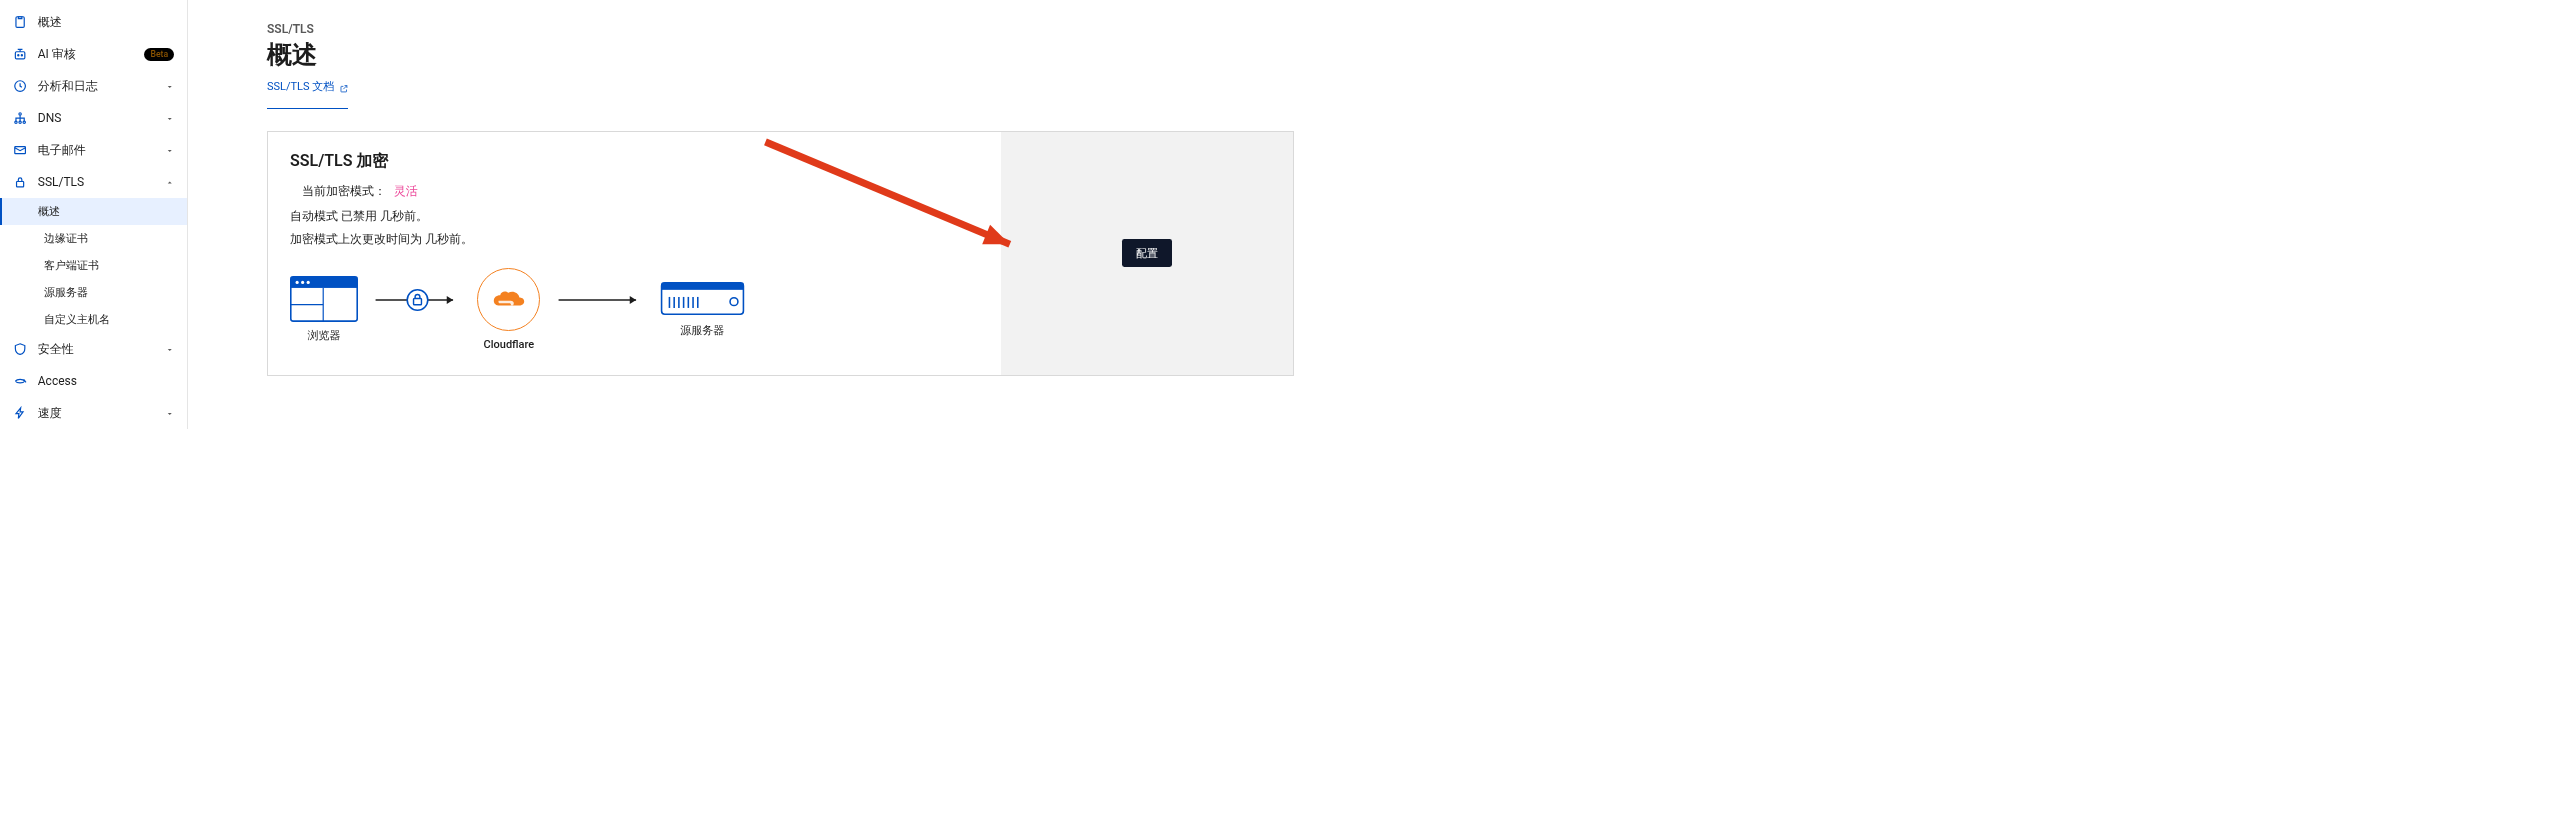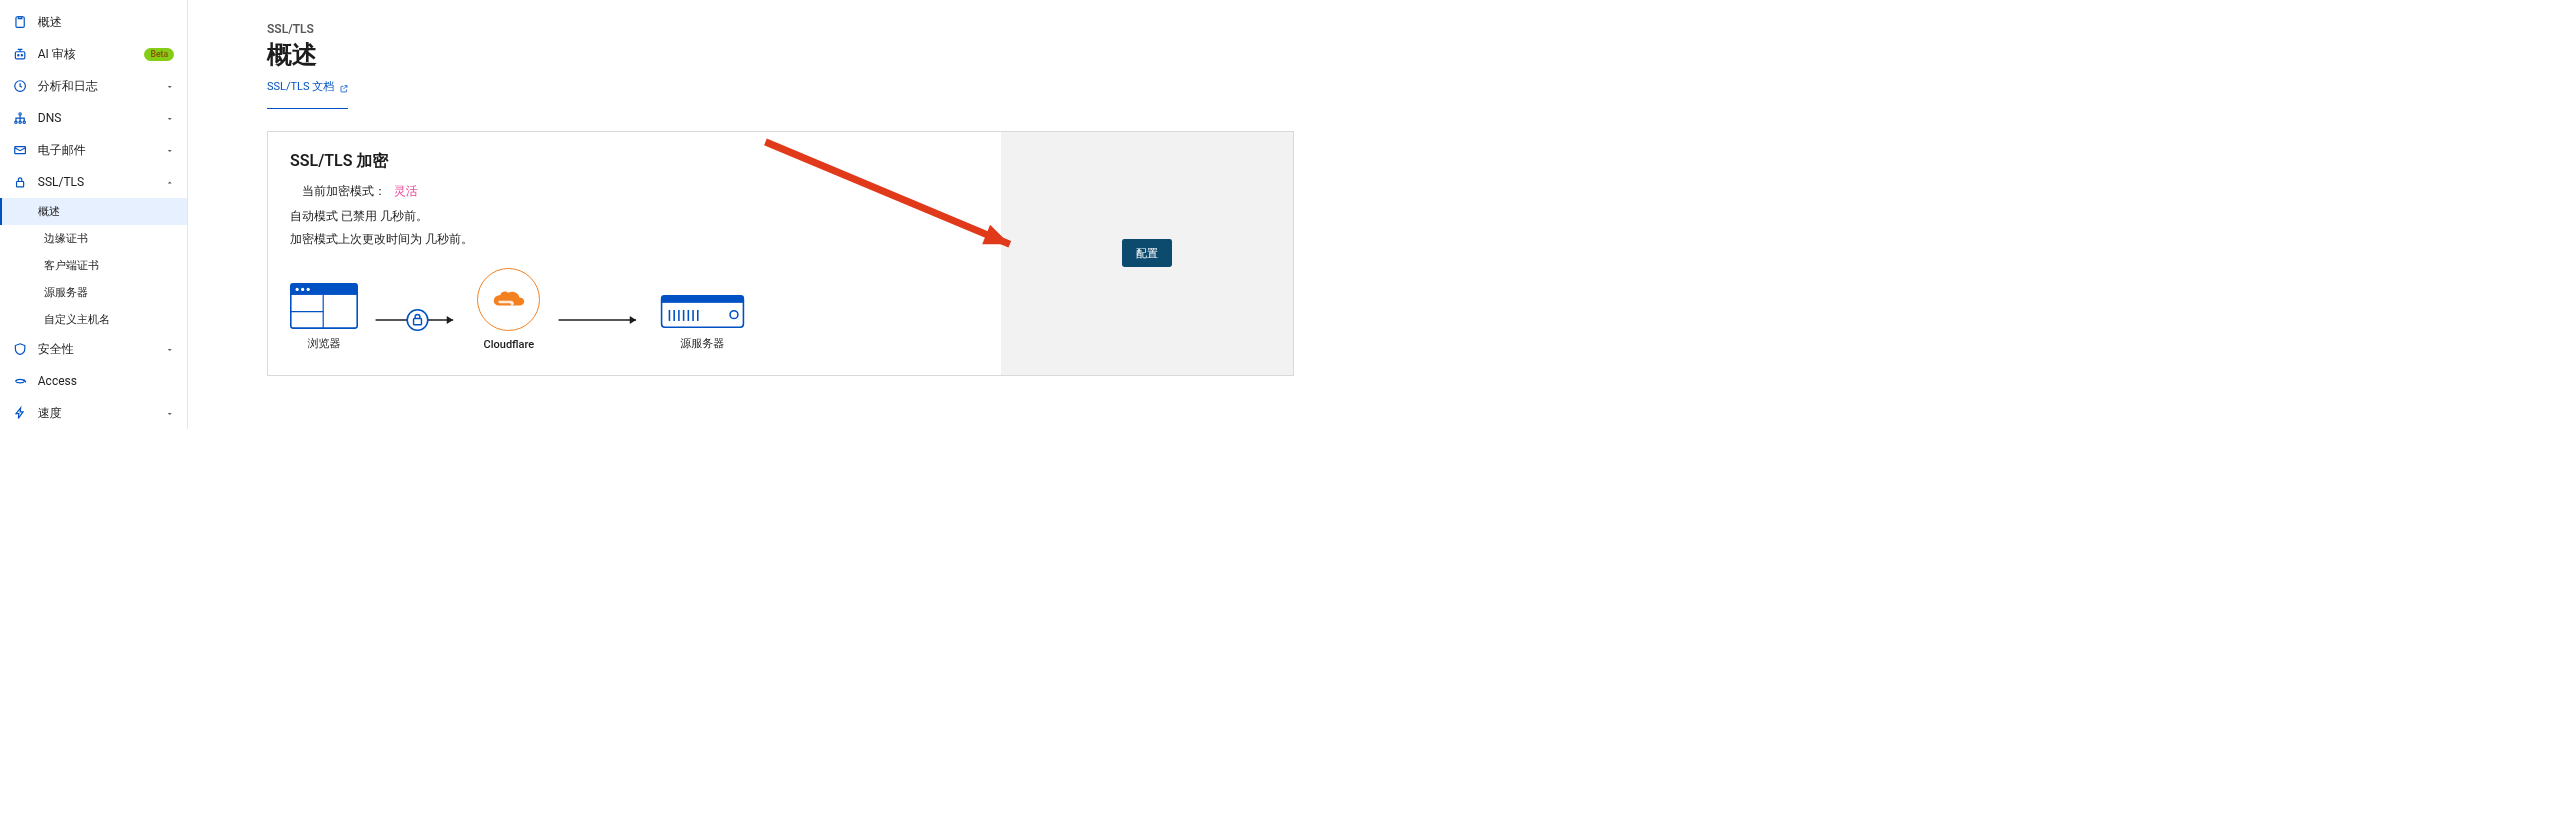--- a/index.html
+++ b/index.html
@@ -4,44 +4,44 @@
 <style>
   * { box-sizing: border-box; margin: 0; padding: 0; }
   body { font-family: -apple-system, BlinkMacSystemFont, "Segoe UI", Roboto, sans-serif; color: #1d1d1d; font-size: 11px; }
   .app { display: flex; min-height: 411px; }
   .sidebar { width: 188px; border-right: 0.8px solid #e5e5e5; padding-top: 6.3px; }
   .nav-item { display: flex; align-items: center; height: 32px; padding: 0 12.6px; cursor: pointer; color: #1d1d1d; }
   .nav-item svg.nav-icon, .nav-item .nav-icon { width: 14.2px; height: 14.2px; flex: 0 0 14.2px; margin-right: 11px; color: #0051c3; }
   .nav-item .label { flex: 1; font-size: 12px; }
   .nav-item .caret { width: 9.5px; height: 9.5px; color: #595959; }
   .nav-item .caret.up { transform: rotate(180deg); }
-  .badge { background: #84cc16; color: #8a5300; font-size: 8.7px; padding: 1.6px 6.3px; border-radius: 8px; margin-left: 6.3px; font-weight: 500; }
+  .badge { background: #000000; color: #8a5300; font-size: 8.7px; padding: 1.6px 6.3px; border-radius: 8px; margin-left: 6.3px; font-weight: 500; }
   .subnav { }
   .subnav .sub-item { height: 27px; display: flex; align-items: center; padding-left: 44px; font-size: 11px; cursor: pointer; }
   .subnav .sub-item.active { background: #e7f0ff; border-left: 2.4px solid #0051c3; padding-left: 36px; font-weight: 500; }
   .main { flex: 1; padding: 22px 0 0 79px; max-width: 1106px; position: relative; }
   .breadcrumb { font-size: 12px; font-weight: 600; color: #595959; margin-bottom: 1.6px; }
   .page-title { font-size: 25px; font-weight: 600; margin-bottom: 8px; }
   .page-desc { font-size: 12px; color: #1d1d1d; margin-bottom: 11px; }
   .doc-link { display: inline-flex; align-items: flex-end; color: #0051c3; font-size: 11px; border-bottom: 0.8px solid #0051c3; padding-bottom: 14px; cursor: pointer; margin-bottom: 22px; }
   .doc-link svg { width: 9.5px; height: 9.5px; margin-left: 4.7px; }
   .card { border: 0.8px solid #d9d9d9; display: flex; }
   .card-main { flex: 1; padding: 19px 22px 24px 22px; }
   .card-side { width: 292px; background: #f2f2f2; display: flex; align-items: center; justify-content: center; position: relative; }
   .card-title { font-size: 16px; font-weight: 600; margin-bottom: 11px; }
   .mode-row { font-size: 12px; margin-bottom: 8px; }
   .mode-label { font-weight: 400; margin-left: 12px; }
   .mode-value { color: #ec4899; margin-left: 4.7px; }
   .info-line { font-size: 12px; margin-bottom: 6.3px; color: #1d1d1d; }
-  .diagram { display: flex; align-items: flex-end; margin-top: 20.5px; gap: 13px; }
+  .diagram { display: flex; align-items: center; margin-top: 20.5px; gap: 13px; }
   .diag-node { display: flex; flex-direction: column; align-items: center; }
   .diag-label { font-size: 11px; margin-top: 6.3px; font-weight: 500; }
   .arrow { flex: 0 0 auto; margin: 0 3.2px 19px 3.2px; }
   .cf-circle { width: 63px; height: 63px; border: 1.6px solid #f48120; border-radius: 50%; display: flex; align-items: center; justify-content: center; }
-  .btn-primary { background: #0c4a6e; color: #fff; border: none; padding: 6.3px 14.2px; font-size: 11px; cursor: pointer; border-radius: 2.4px; }
+  .btn-primary { background: #0f172a; color: #fff; border: none; padding: 6.3px 14.2px; font-size: 11px; cursor: pointer; border-radius: 2.4px; }
   .overlay-arrow { position: absolute; pointer-events: none; }
 </style>
 </head>
 <body>
 
 <div class="app">
   <div class="sidebar">
 
     <div class="nav-item">
       <svg class="nav-icon" viewBox="0 0 24 24" fill="none" stroke="currentColor" stroke-width="2">

